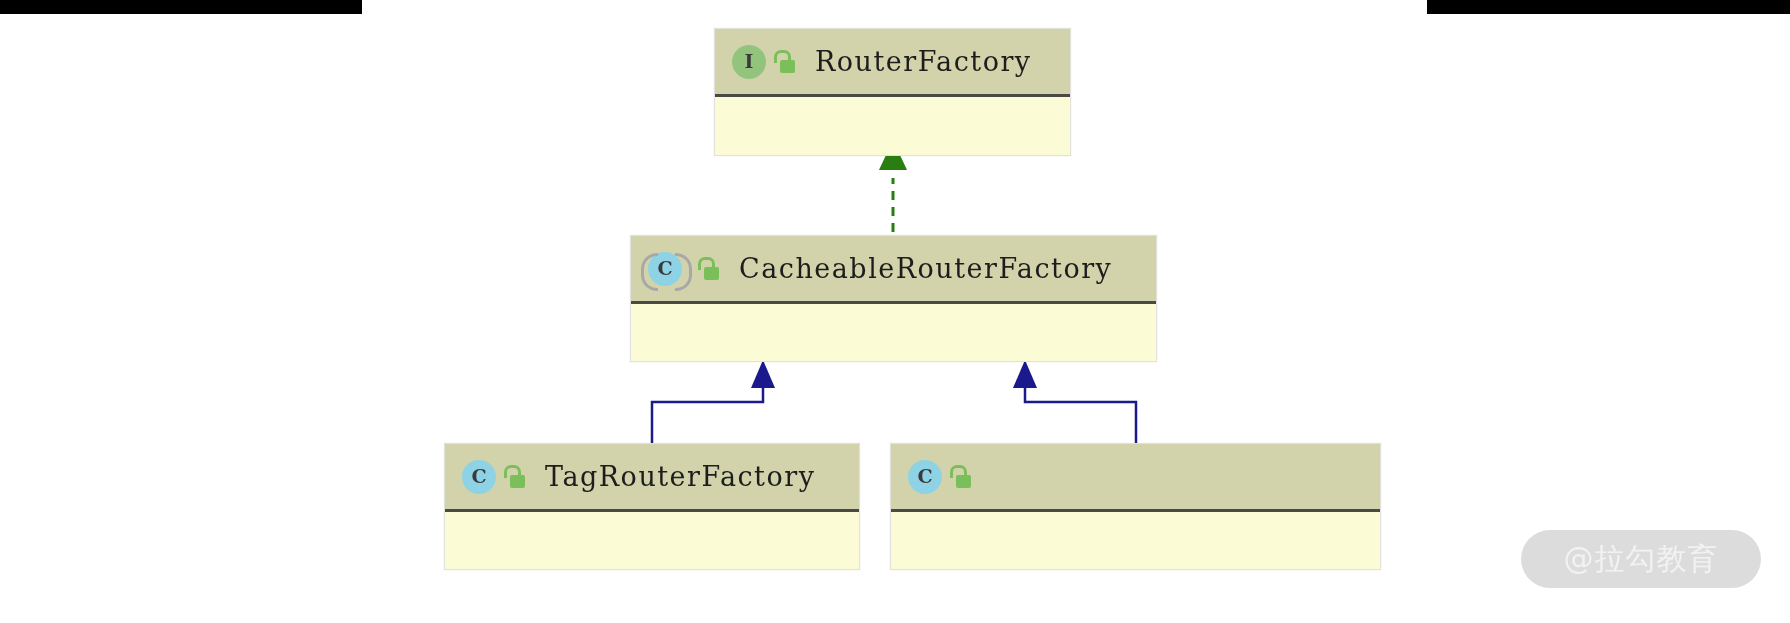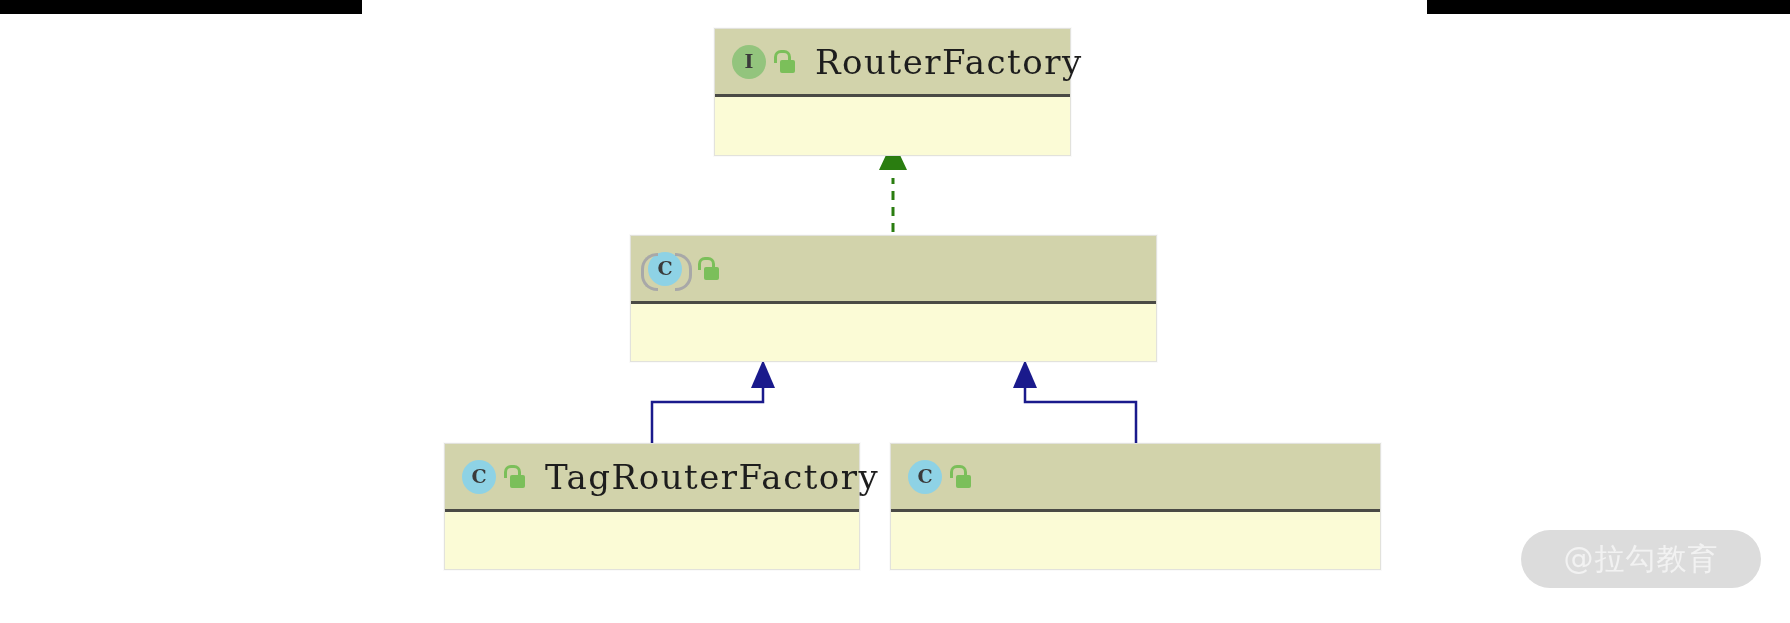--- a/index.html
+++ b/index.html
@@ -128,21 +128,21 @@
   .lock .lock-body {
     position: absolute;
     left: 7px; top: 10px;
     width: 15px; height: 13px;
     background: #7bbf5a;
     border-radius: 2px;
   }
 
   .uml-title {
     font-family: "DejaVu Serif", "Liberation Serif", serif;
-    font-size: 34px;
+    font-size: 27px;
     letter-spacing: 1.5px;
     color: #1d1d1d;
     white-space: nowrap;
     margin-left: 14px;
   }
 
   
   #watermark {
     position: absolute;
     left: 1521px;
@@ -216,20 +216,21 @@
       <span class="stereo klass">
         <span class="abs-left"></span>
         <span class="abs-right"></span>
         <span class="disc"></span>
         <span class="glyph">C</span>
       </span>
       <span class="lock" style="margin-left:14px;">
         <span class="shackle"></span>
         <span class="lock-body"></span>
       </span>
+      <span class="uml-title">CacheableRouterFactory</span>
     </div>
     <div class="uml-body" style="height:56px;"></div>
   </div>
 
   <div class="uml-box" id="node-tag-router-factory" style="left:444px; top:443px; width:416px; height:127px;">
     <div class="uml-header">
       <span class="stereo klass">
         <span class="disc"></span>
         <span class="glyph">C</span>
       </span>

